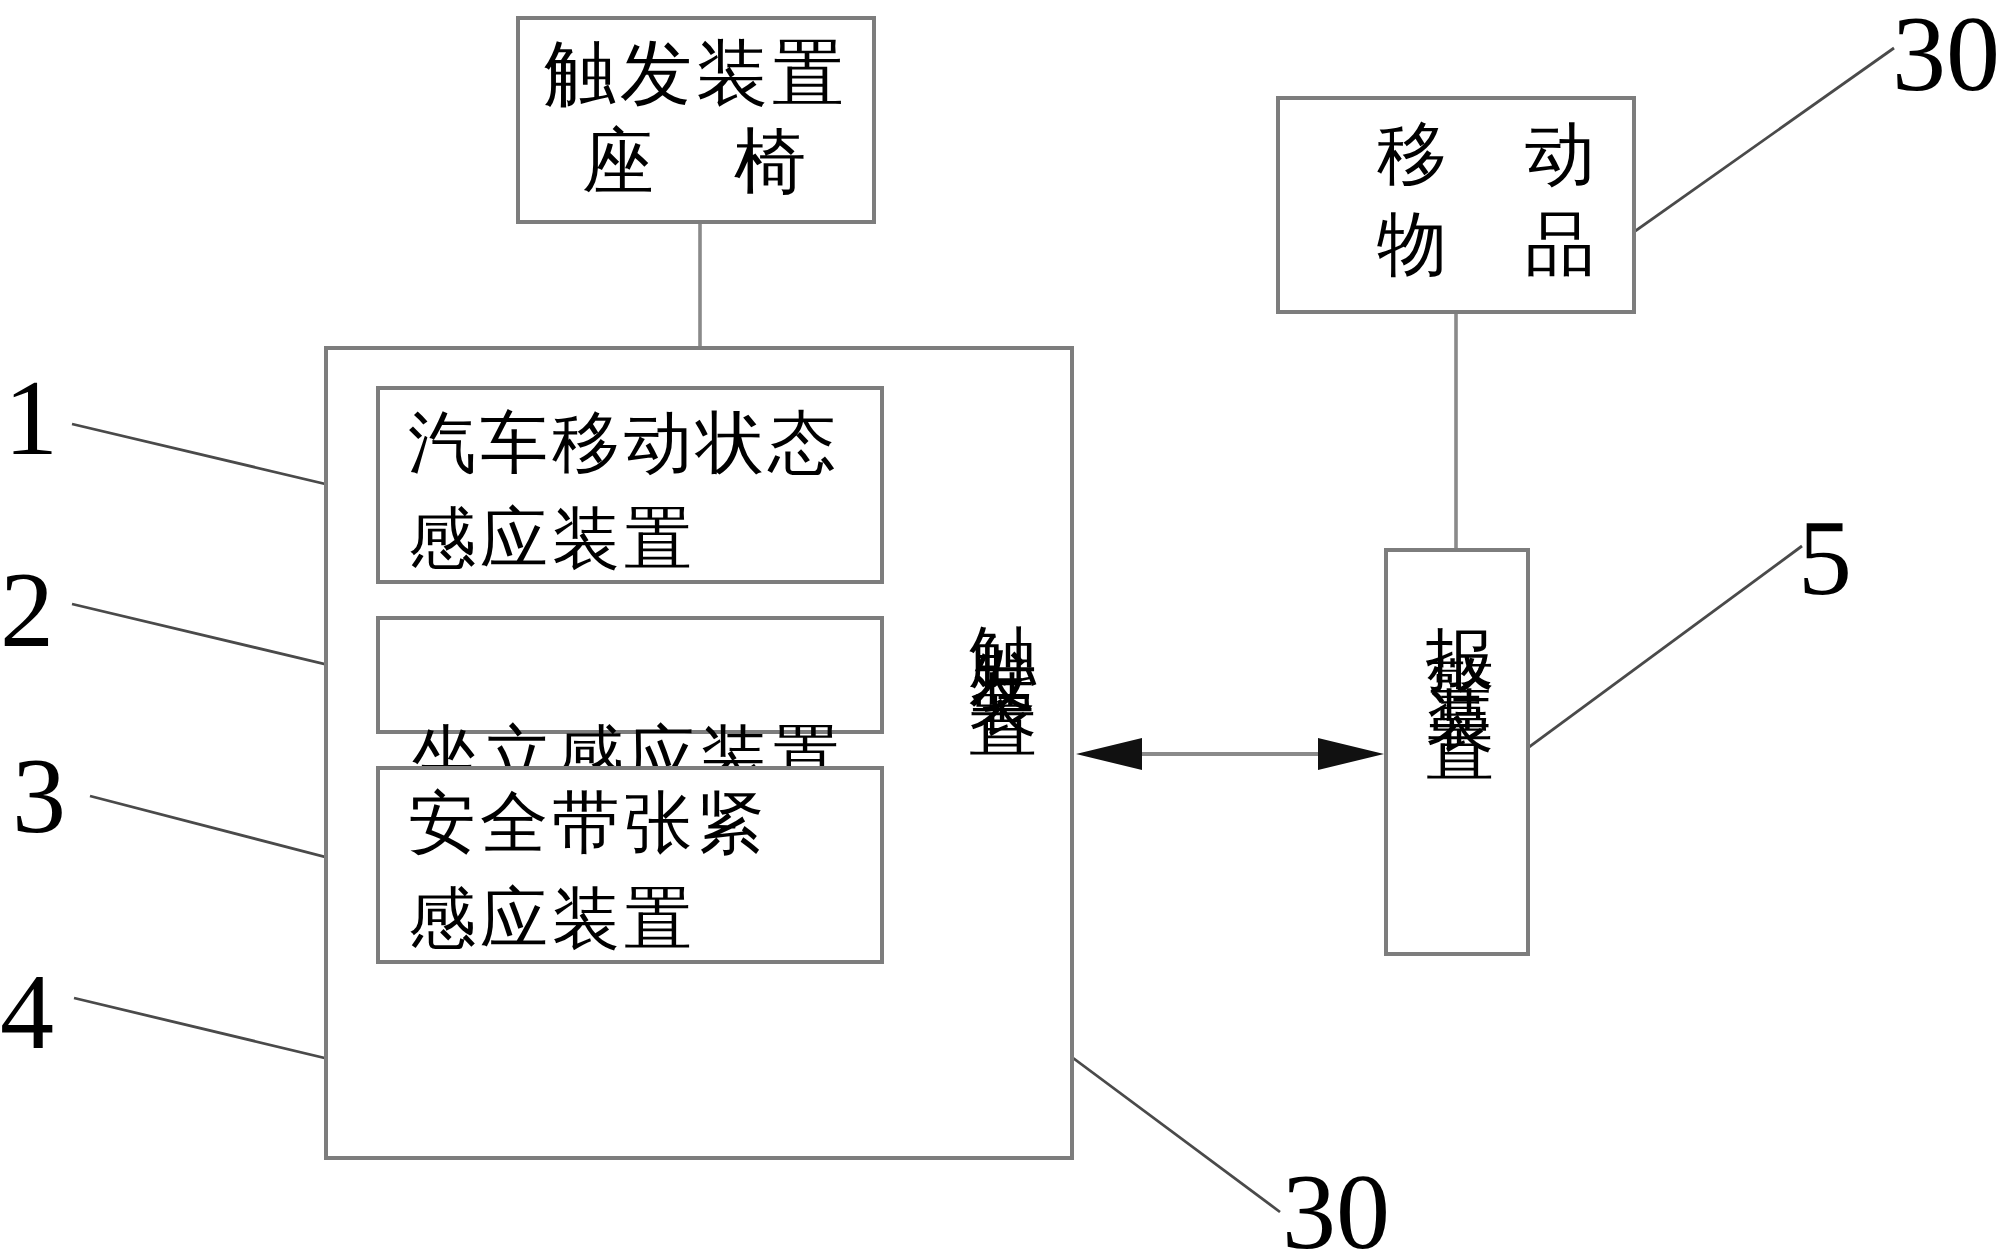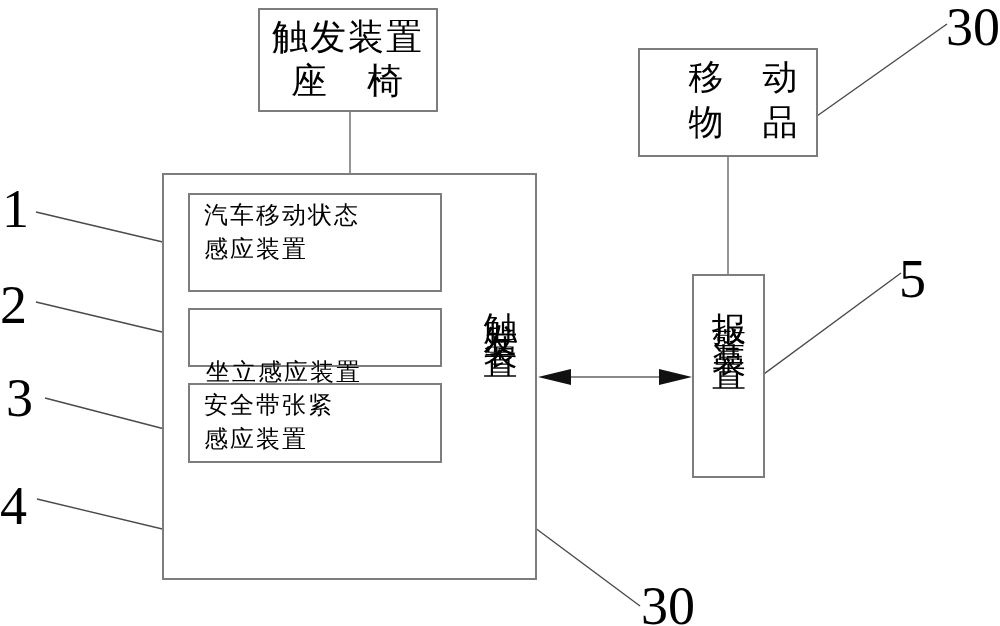--- a/index.html
+++ b/index.html
@@ -17,21 +17,21 @@
     overflow: hidden;
   }
   .box {
     position: absolute;
     border: 2px solid #7d7d7d;
     background: #ffffff;
     box-sizing: border-box;
   }
   .box-text {
     white-space: pre-wrap;
-    font-size: 24px;
+    font-size: 34px;
     line-height: 1.4;
     letter-spacing: 2px;
   }
   .centered-text {
     text-align: center;
   }
   .vtext {
     position: absolute;
     writing-mode: vertical-rl;
     text-orientation: upright;
@@ -88,21 +88,21 @@
 
   <div class="box" style="left:188px; top:193px; width:254px; height:99px;">
     <div class="box-text" style="padding:4px 0 0 14px;">汽车移动状态
 感应装置</div>
   </div>
 
   <div class="box" style="left:188px; top:308px; width:254px; height:59px;">
     <div class="box-text" style="padding:6px 0 0 16px;margin-top:40px;">坐立感应装置</div>
   </div>
 
-  <div class="box" style="left:188px; top:383px; width:254px; height:80px;">
+  <div class="box" style="left:188px; top:383px; width:254px; height:99px;">
     <div class="box-text" style="padding:4px 0 0 14px;">安全带张紧
 感应装置</div>
   </div>
 
 
   <div class="vtext" style="left:477px; top:286px; height:180px; letter-spacing:11px;">触发装置</div>
 
   <div class="box" style="left:638px; top:48px; width:180px; height:109px;">
     <div class="box-text centered-text" style="margin-top:6px; font-size:35px; line-height:1.28;margin-left:32px;">移　动
 物　品</div>

